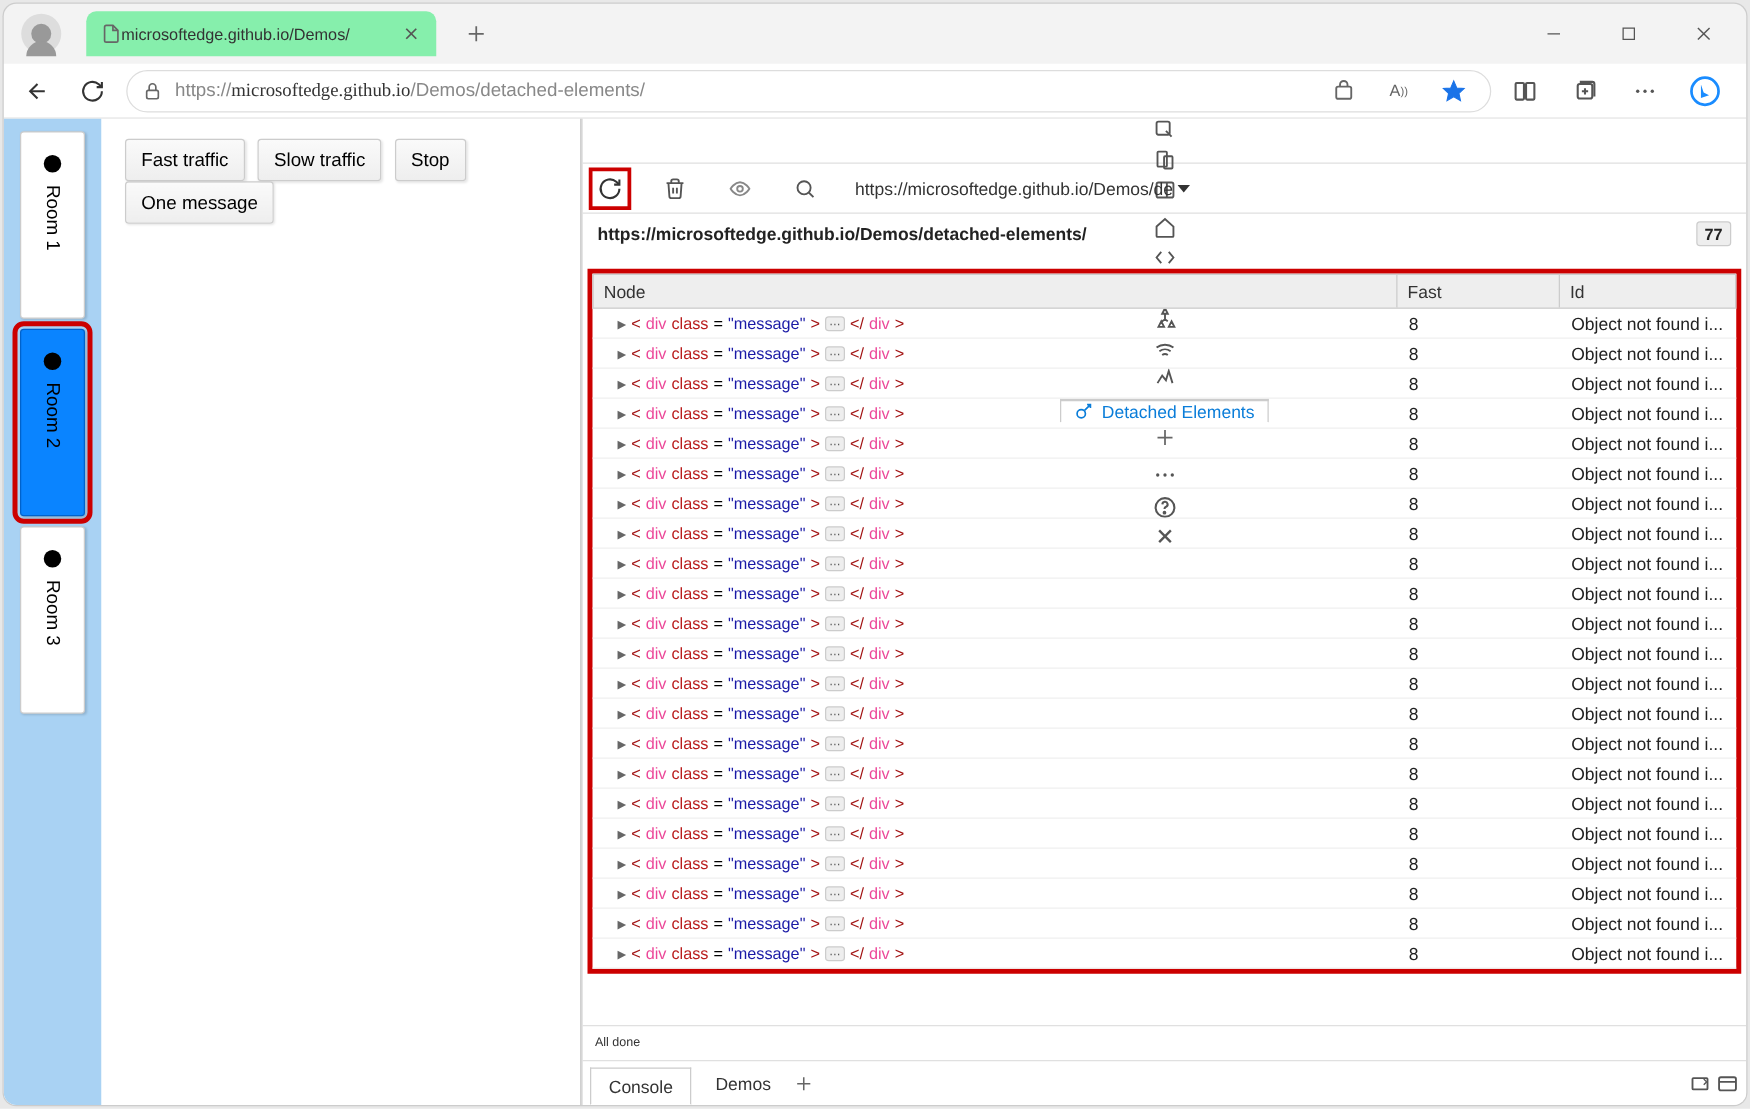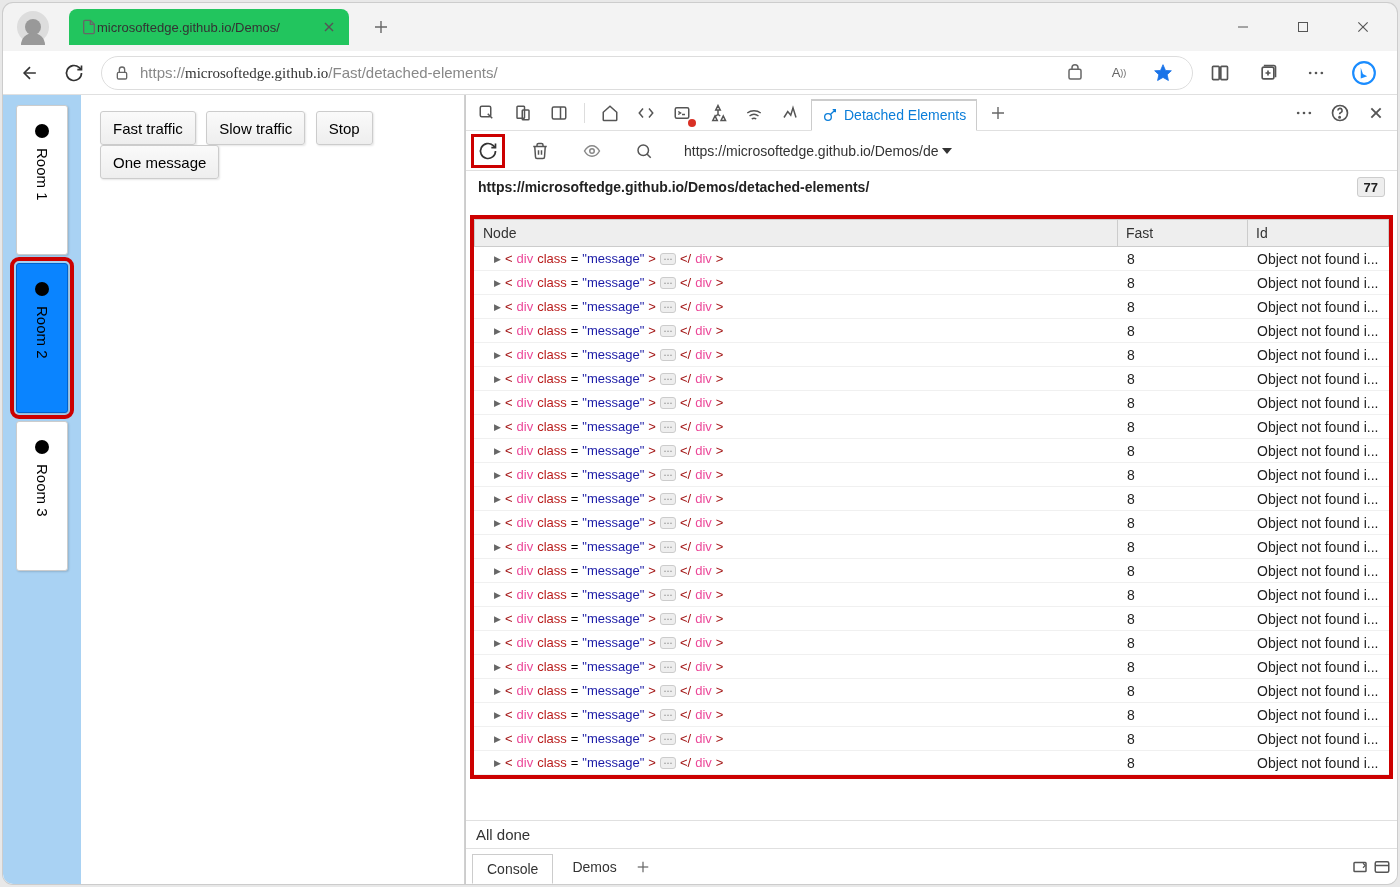--- a/index.html
+++ b/index.html
@@ -5,21 +5,21 @@
 * { margin: 0; padding: 0; box-sizing: border-box; font-family: 'Segoe UI', Tahoma, sans-serif; }
 body { width: 1400px; height: 887px; background: #e8e8e8; overflow: hidden; position: relative; }
 
 .browser-window { position: absolute; inset: 3px; background: #f3f3f3; border-radius: 10px; overflow: hidden; box-shadow: 0 0 0 1px #ccc; }
 
 
 .titlebar { height: 48px; display: flex; align-items: center; padding: 0 8px; gap: 8px; }
 .avatar-outer { width: 32px; height: 32px; border-radius: 50%; background: #ddd; display: flex; align-items: center; justify-content: center; margin-left: 6px; margin-right: 12px; }
 .avatar-inner { width: 16px; height: 16px; border-radius: 50%; background: #999; position: relative; }
 .avatar-inner::after { content: ''; position: absolute; bottom: -10px; left: -4px; width: 24px; height: 12px; background: #999; border-radius: 12px 12px 0 0; }
-.tab { height: 36px; background: #22c55e; border-radius: 8px 8px 0 0; display: flex; align-items: center; padding: 0 12px; gap: 0; width: 280px; position: relative; }
+.tab { height: 36px; background: #86efac; border-radius: 8px 8px 0 0; display: flex; align-items: center; padding: 0 12px; gap: 0; width: 280px; position: relative; }
 .tab-icon { width: 16px; height: 16px; }
 .tab-title { font-size: 13px; color: #333; flex: 1; white-space: nowrap; overflow: hidden; text-overflow: ellipsis; }
 .tab-close { width: 16px; height: 16px; color: #555; display: flex; align-items: center; justify-content: center; }
 .new-tab { width: 32px; height: 32px; display: flex; align-items: center; justify-content: center; color: #666; font-size: 18px; margin-left: 8px; }
 .win-controls { margin-left: auto; display: flex; gap: 24px; padding-right: 8px; }
 .win-btn { width: 36px; height: 32px; display: flex; align-items: center; justify-content: center; color: #555; }
 
 
 .addrbar { height: 44px; background: #fff; display: flex; align-items: center; padding: 0 10px; gap: 10px; border-bottom: 1px solid #e0e0e0; }
 .nav-btn { width: 34px; height: 34px; display: flex; align-items: center; justify-content: center; color: #444; border-radius: 4px; }
@@ -38,21 +38,21 @@
 .room-tab { width: 52px; height: 150px; background: #fff; border: 1px solid #ccc; border-radius: 3px; display: flex; flex-direction: column; align-items: center; padding-top: 18px; gap: 10px; box-shadow: 1px 1px 2px rgba(0,0,0,0.15); }
 .room-tab.selected { background: #0a84ff; border-color: #0062cc; }
 .room-tab .dot { width: 14px; height: 14px; border-radius: 50%; background: #000; }
 .room-tab .room-label { writing-mode: vertical-rl; font-size: 15px; color: #000; }
 .room-tab.highlighted { outline: 4px solid #c00; outline-offset: 2px; }
 .page-toolbar { flex: 1; padding: 16px 19px; }
 .page-toolbar button { height: 34px; padding: 0 12px; font-size: 15px; background: linear-gradient(#fafafa,#eee); border: 1px solid #ccc; border-radius: 3px; margin-right: 6px; cursor: pointer; box-shadow: 1px 1px 2px rgba(0,0,0,0.1); }
 
 
 .devtools { flex: 1; background: #fff; display: flex; flex-direction: column; border-left: 1px solid #ccc; }
-.dt-tabbar { height: 36px; border-bottom: 1px solid #e0e0e0; display: flex; align-items: center; padding: 0 6px; gap: 6px; }
+.dt-tabbar { height: 36px; border-bottom: 1px solid #e0e0e0; display: flex; align-items: center; padding: 0 6px; gap: 6px; flex-direction: column; }
 .dt-tabbar .dt-icon { width: 30px; height: 30px; display: flex; align-items: center; justify-content: center; color: #555; }
 .dt-tabbar .sep { width: 1px; height: 20px; background: #ddd; margin: 0 4px; }
 .dt-tab { height: 32px; display: flex; align-items: center; padding: 0 10px; gap: 6px; font-size: 14px; color: #333; border: 1px solid transparent; }
 .dt-tab.active { border: 1px solid #ccc; border-top: 2px solid #ccc; border-bottom: 1px solid #fff; background: #fff; position: relative; top: 2px; color: #0a7dd9; }
 .dt-tabbar .spacer { flex: 1; }
 
 .dt-toolbar2 { height: 40px; border-bottom: 1px solid #e0e0e0; display: flex; align-items: center; padding: 0 6px; gap: 20px; }
 .dt-toolbar2 .dt-icon { width: 32px; height: 32px; display: flex; align-items: center; justify-content: center; color: #555; }
 .dt-toolbar2 .dt-icon.highlighted { outline: 3px solid #c00; outline-offset: -2px; }
 .dt-toolbar2 .src-dropdown { font-size: 14px; color: #333; padding: 2px 4px; display: flex; align-items: center; gap: 4px; }
@@ -74,21 +74,21 @@
 .cell.node { display: flex; align-items: center; gap: 4px; padding-left: 20px; font-family: Consolas, monospace; font-size: 13px; }
 .cell.node .arrow { color: #666; font-size: 9px; }
 .cell.node .tag { color: #ec4899; }
 .cell.node .attrname { color: #b91c1c; } 
 .cell.node .attreq { color: #000; }
 .cell.node .attrval { color: #1a1aa6; }
 .cell.node .punct { color: #a31515; }
 .cell.node .more { display: inline-flex; align-items: center; justify-content: center; width: 16px; height: 12px; background: #eee; border: 1px solid #ccc; border-radius: 3px; font-size: 9px; color: #555; }
 .cell.size, .cell.id { color: #222; font-size: 14px; }
 
-.dt-status { height: 28px; border-top: 1px solid #e0e0e0; display: flex; align-items: center; padding: 0 10px; font-size: 15px; color: #333; }
+.dt-status { height: 28px; border-top: 1px solid #e0e0e0; display: flex; align-items: center; padding: 0 10px; font-size: 10px; color: #333; }
 .dt-drawer { height: 36px; border-top: 1px solid #e0e0e0; display: flex; align-items: center; padding: 0 6px; gap: 4px; justify-content: center; }
 .dt-drawer .drawer-tab { padding: 6px 14px; font-size: 14px; color: #333; border: 1px solid transparent; }
 .dt-drawer .drawer-tab.active { border: 1px solid #ccc; border-bottom: 1px solid #fff; background: #fff; position: relative; top: 2px; }
 .dt-drawer .spacer { flex: 1; }
 
 svg { display: block; }
 </style>
 </head>
 <body>
 
@@ -153,21 +153,21 @@
         </svg>
     </div>
     <div class="url-zone">
       <span>
         <svg width="16" height="16" viewBox="0 0 24 24" fill="none" stroke="#666" stroke-width="2">
             <rect x="5" y="11" width="14" height="10" rx="2"></rect>
             <path d="M8 11V7a4 4 0 0 1 8 0v4"></path>
           </svg>
       </span>
       <div class="url-text">
-        <span>https://</span><span class="domain">microsoftedge.github.io</span><span>/Fast/detached-elements/</span>
+        <span>https://</span><span class="domain">microsoftedge.github.io</span><span>/Demos/detached-elements/</span>
       </div>
       <span class="icon-btn">
           <svg width="18" height="18" viewBox="0 0 24 24" fill="none" stroke="#666" stroke-width="2">
             <rect x="4" y="7" width="16" height="13" rx="2"></rect>
             <path d="M8 7V5a4 4 0 0 1 8 0v2"></path>
           </svg>
         </span>
       <span class="icon-btn" style="font-size:13px;color:#666;">A<sup style="font-size:9px;">))</sup></span>
       <span class="icon-btn">
           <svg width="20" height="20" viewBox="0 0 24 24" fill="#1a73e8" stroke="#1a73e8" stroke-width="1">

